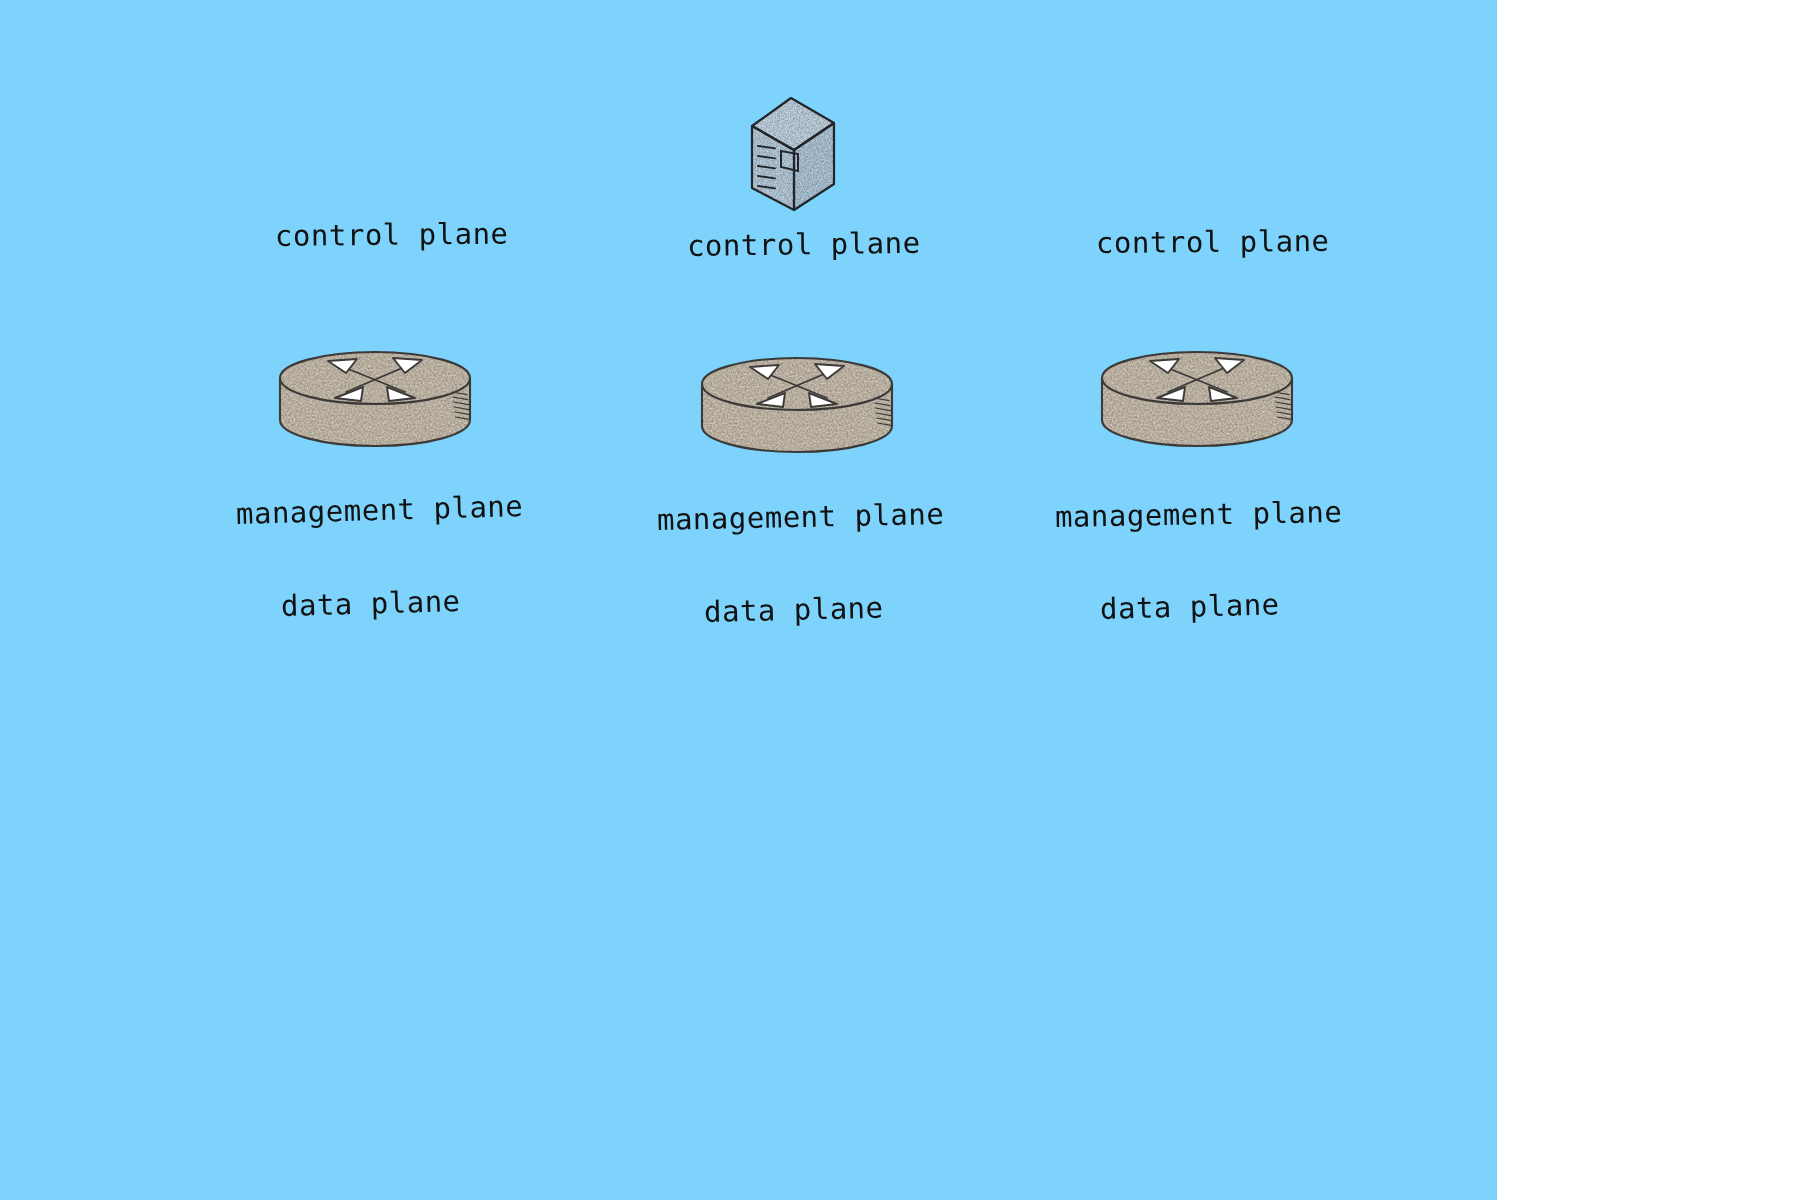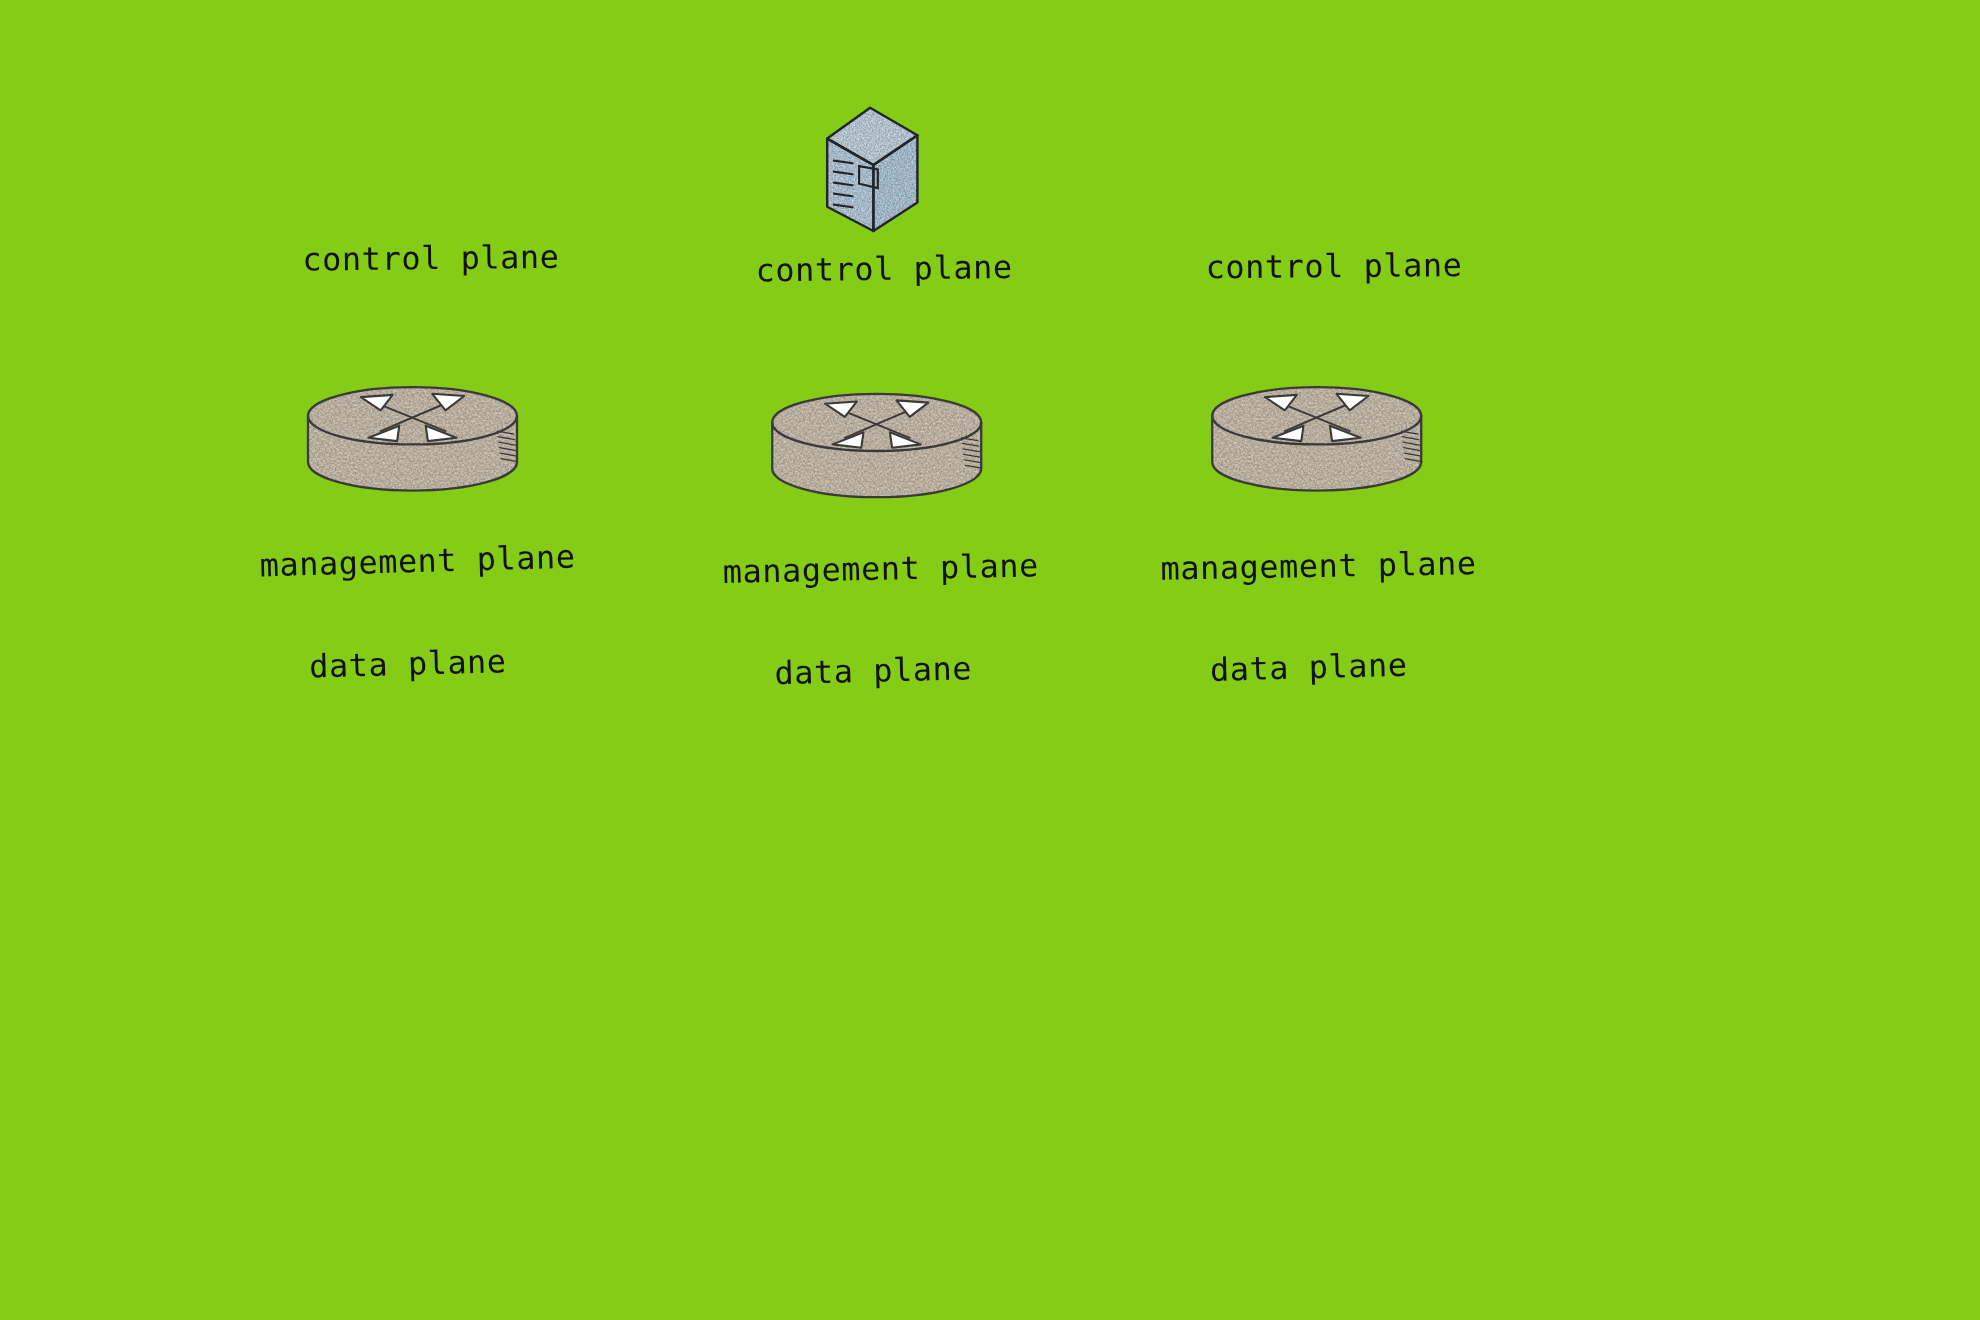--- a/index.html
+++ b/index.html
@@ -3,23 +3,23 @@
 <meta charset="utf-8">
 <title>Network Planes Diagram</title>
 <style>
   html, body {
     margin: 0;
     padding: 0;
     background: #ffffff;
   }
   #canvas {
     position: relative;
-    width: 1800px;
+    width: 1497px;
     height: 1200px;
-    background: #84cc16;
+    background: #7dd3fc;
     overflow: hidden;
     font-family: "DejaVu Sans Mono", monospace;
   }
   .label {
     position: absolute;
     color: #111111;
     font-family: "DejaVu Sans Mono", monospace;
     white-space: nowrap;
     letter-spacing: 0.5px;
     line-height: 1;

